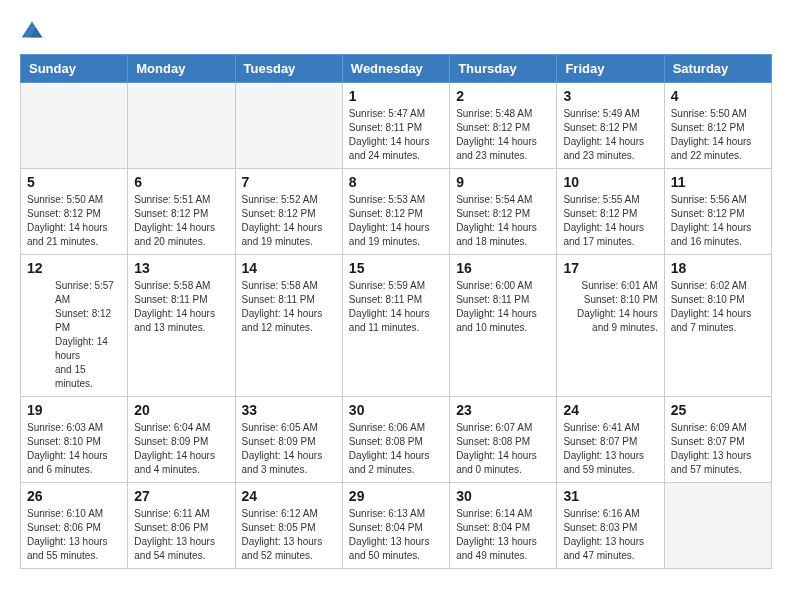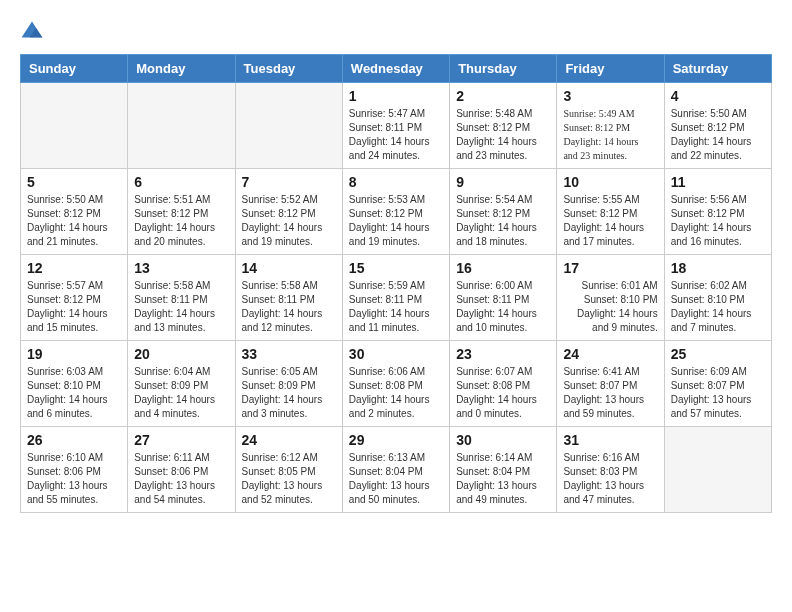--- a/index.html
+++ b/index.html
@@ -132,21 +132,21 @@
         </td>
         <td>
           <span class="day-number">2</span>
           <div class="day-info" style="white-space: pre-line;">Sunrise: 5:48 AM
 Sunset: 8:12 PM
 Daylight: 14 hours
 and 23 minutes.</div>
         </td>
         <td>
           <span class="day-number">3</span>
-          <div class="day-info" style="white-space: pre-line; font-family: Liberation Serif, serif;">Sunrise: 5:49 AM
+          <div class="day-info" style="white-space: pre-line;">Sunrise: 5:49 AM
 Sunset: 8:12 PM
 Daylight: 14 hours
 and 23 minutes.</div>
         </td>
         <td>
           <span class="day-number">4</span>
           <div class="day-info" style="white-space: pre-line;">Sunrise: 5:50 AM
 Sunset: 8:12 PM
 Daylight: 14 hours
 and 22 minutes.</div>
@@ -199,21 +199,21 @@
           <span class="day-number">11</span>
           <div class="day-info" style="white-space: pre-line;">Sunrise: 5:56 AM
 Sunset: 8:12 PM
 Daylight: 14 hours
 and 16 minutes.</div>
         </td>
       </tr>
       <tr>
         <td>
           <span class="day-number">12</span>
-          <div class="day-info" style="white-space: pre-line;">Sunrise: 5:57 AM
+          <div class="day-info" style="white-space: pre-line; margin-left: 28px;">Sunrise: 5:57 AM
 Sunset: 8:12 PM
 Daylight: 14 hours
 and 15 minutes.</div>
         </td>
         <td>
           <span class="day-number">13</span>
           <div class="day-info" style="white-space: pre-line;">Sunrise: 5:58 AM
 Sunset: 8:11 PM
 Daylight: 14 hours
 and 13 minutes.</div>

